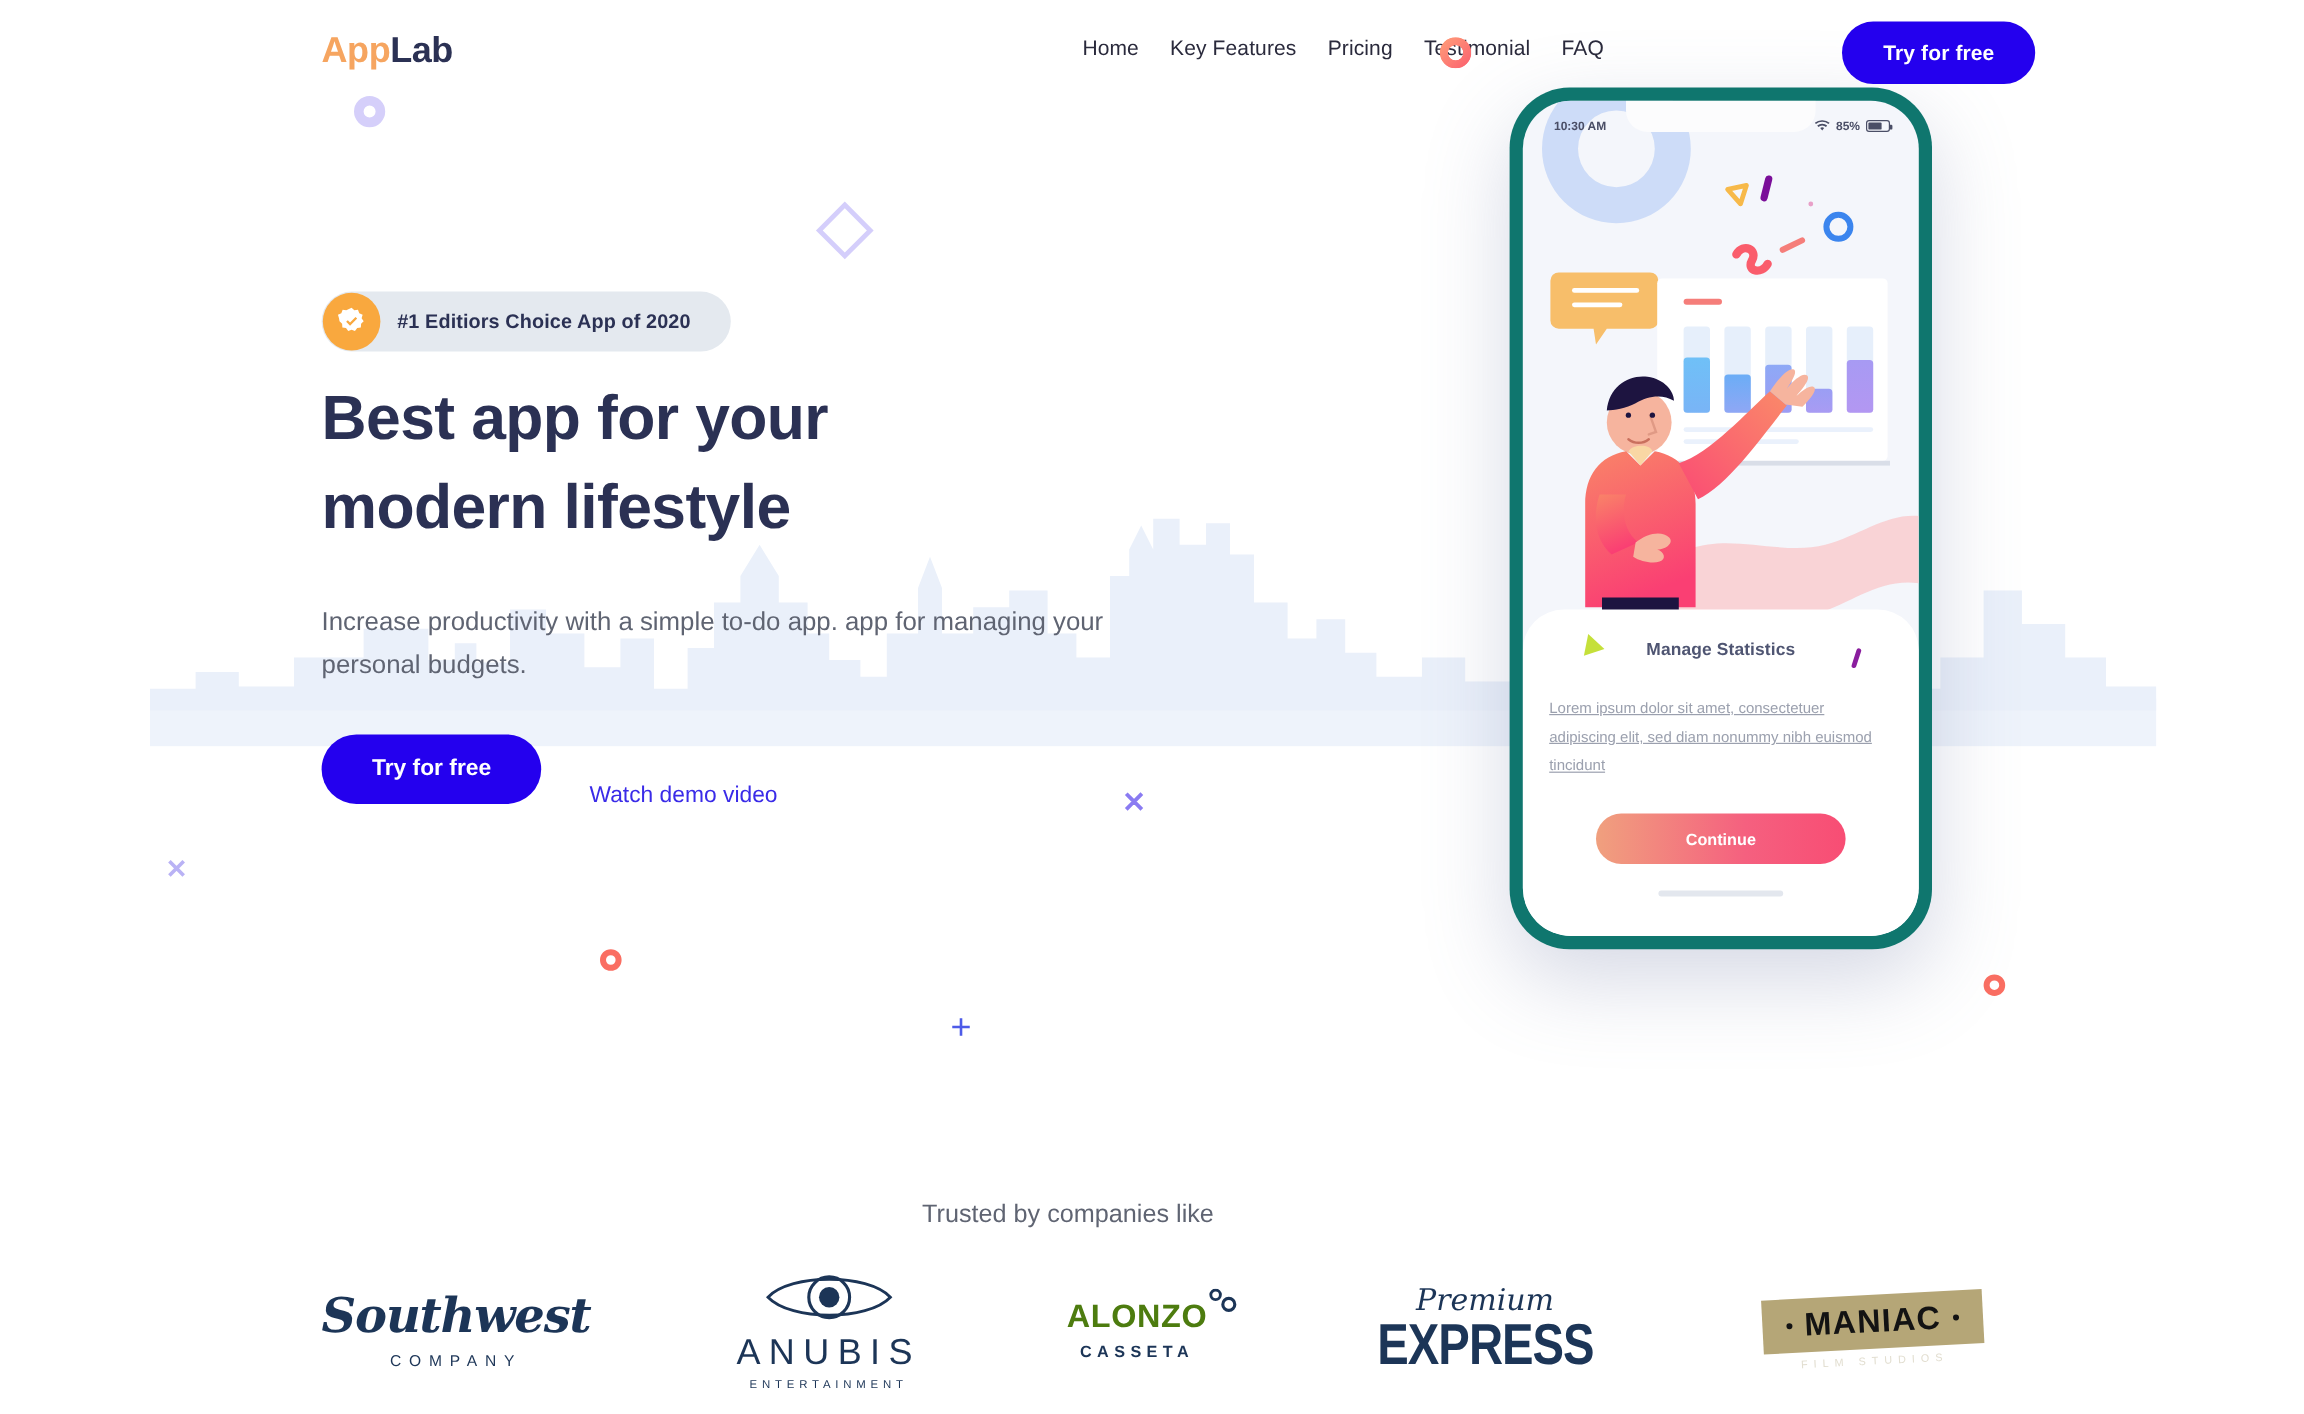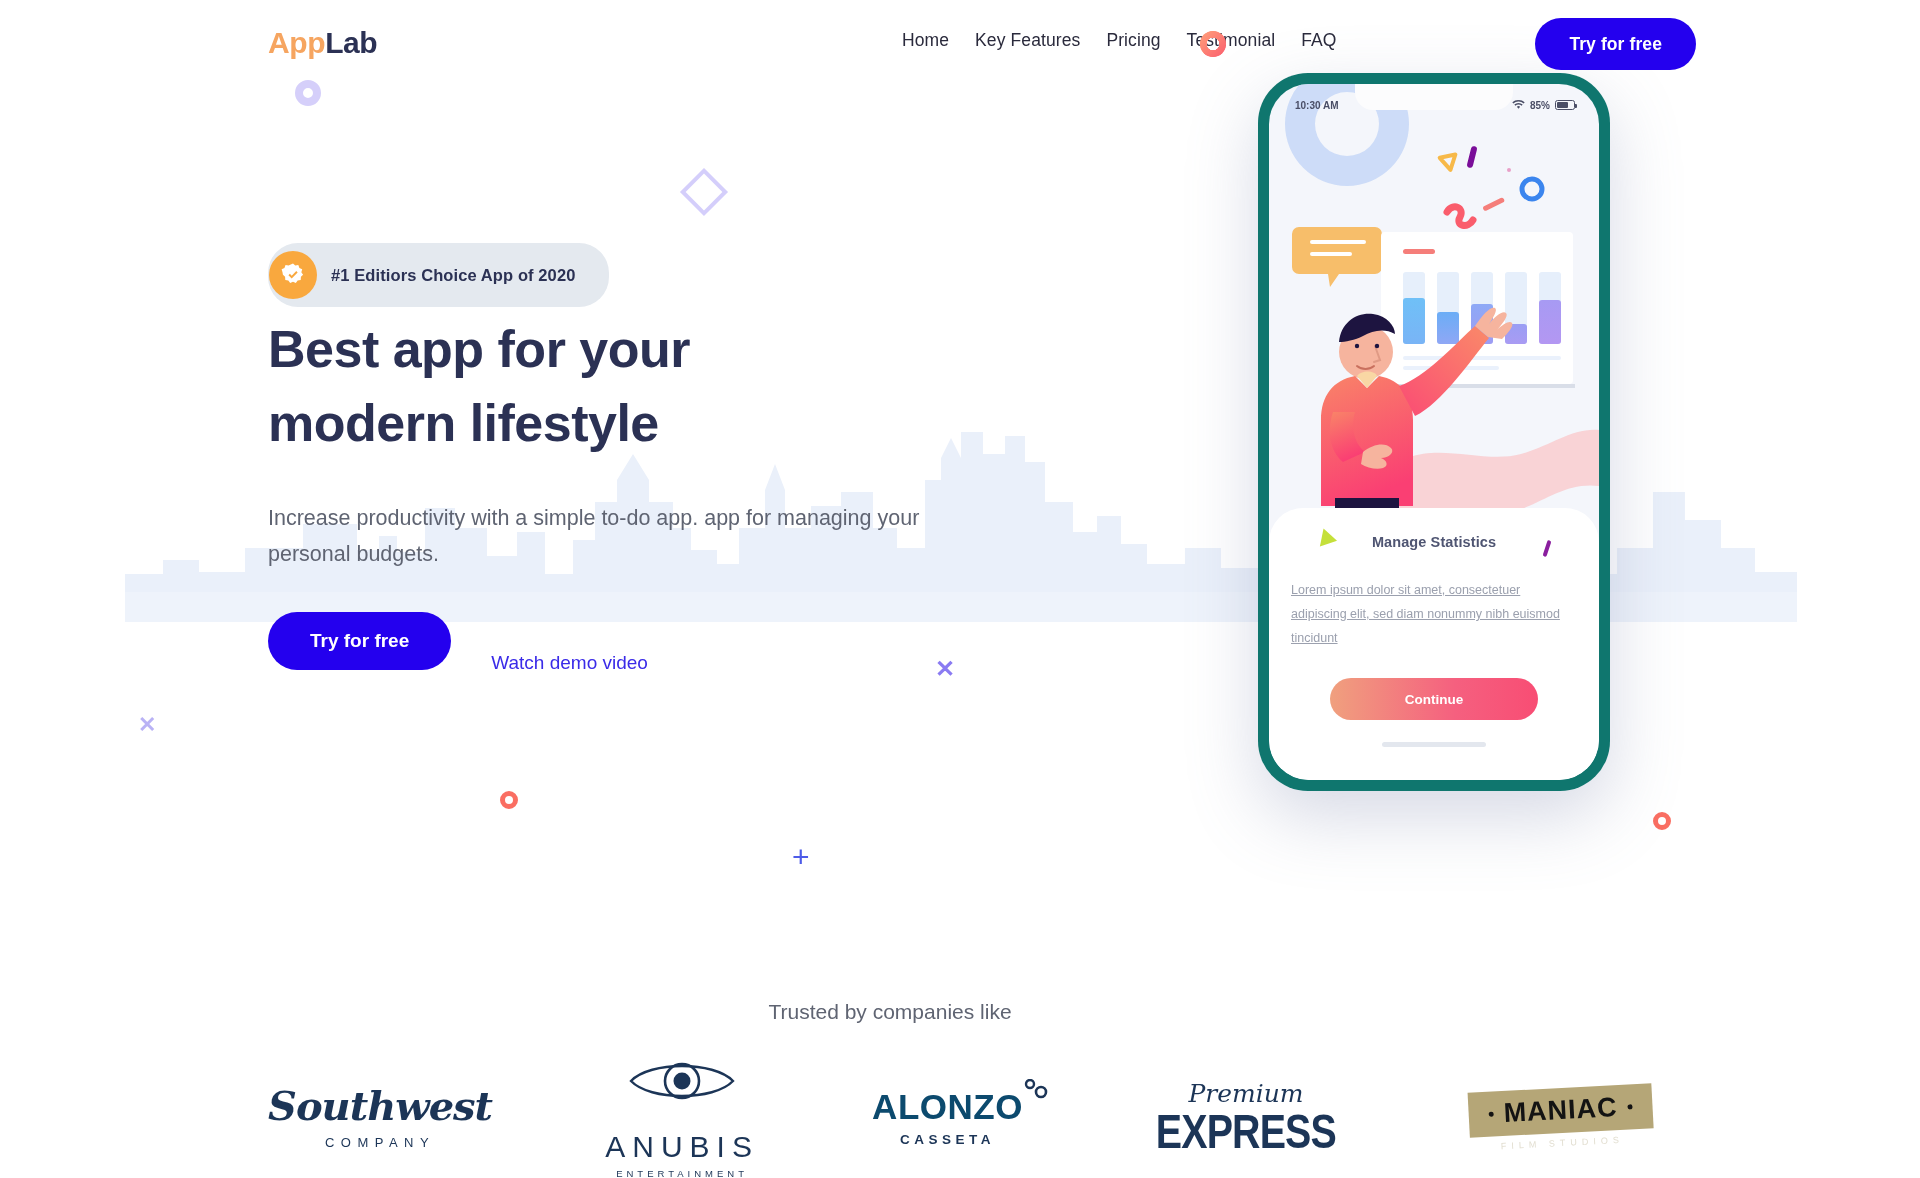--- a/index.html
+++ b/index.html
@@ -59,21 +59,21 @@
   .skyline {
     position: absolute; left: 125px; bottom: 278px;
     width: 1672px; height: 190px; z-index: 1;
   }
   .skyline svg { display: block; width: 100%; height: 100%; }
 
   .badge {
     position: absolute; left: 268px; top: 243px;
     display: flex; align-items: center;
     background: #E4E9EF; border-radius: 30px;
-    height: 64px; padding-right: 34px; z-index: 10;
+    height: 50px; padding-right: 34px; z-index: 10;
   }
   .badge-icon {
     width: 48px; height: 48px; border-radius: 50%;
     background: #F9A83E; margin: 1px 14px 1px 1px;
     display: flex; align-items: center; justify-content: center;
     flex: none;
   }
   .badge-icon svg { width: 26px; height: 26px; }
   .badge-text {
     font-size: 16.5px; font-weight: bold; color: #2B3154; letter-spacing: 0.1px;
@@ -213,28 +213,28 @@
   .sw-script {
     font-family: "DejaVu Serif", serif; font-style: italic;
     font-size: 40px; font-weight: bold; letter-spacing: -1px;
     color: #1C3557; line-height: 1;
   }
   .sw-sub {
     font-size: 13px; letter-spacing: 6.5px; margin-top: 9px; color: #1C3557;
   }
   .eye { margin-bottom: 3px; }
   .anubis-main {
-    font-size: 30px; letter-spacing: 7px; color: #1C3557; line-height: 1.05; margin-top: 20px;
+    font-size: 30px; letter-spacing: 7px; color: #1C3557; line-height: 1.05;
   }
   .anubis-sub {
     font-size: 9.5px; letter-spacing: 4px; margin-top: 5px; color: #1C3557;
   }
   .alonzo-main {
-    font-size: 35px; font-weight: bold; letter-spacing: 0.5px;
-    color: #0c4a6e; line-height: 1; position: relative;
+    font-size: 27px; font-weight: bold; letter-spacing: 0.5px;
+    color: #4d7c0f; line-height: 1; position: relative;
   }
   .alonzo-bubbles { position: absolute; right: -26px; top: -10px; }
   .alonzo-sub {
     font-size: 13.5px; font-weight: bold; letter-spacing: 4.5px;
     margin-top: 8px; color: #1C3557;
   }
   .prem-script {
     font-family: "DejaVu Serif", serif; font-style: italic;
     font-size: 25px; color: #1C3557; line-height: 1;
   }

